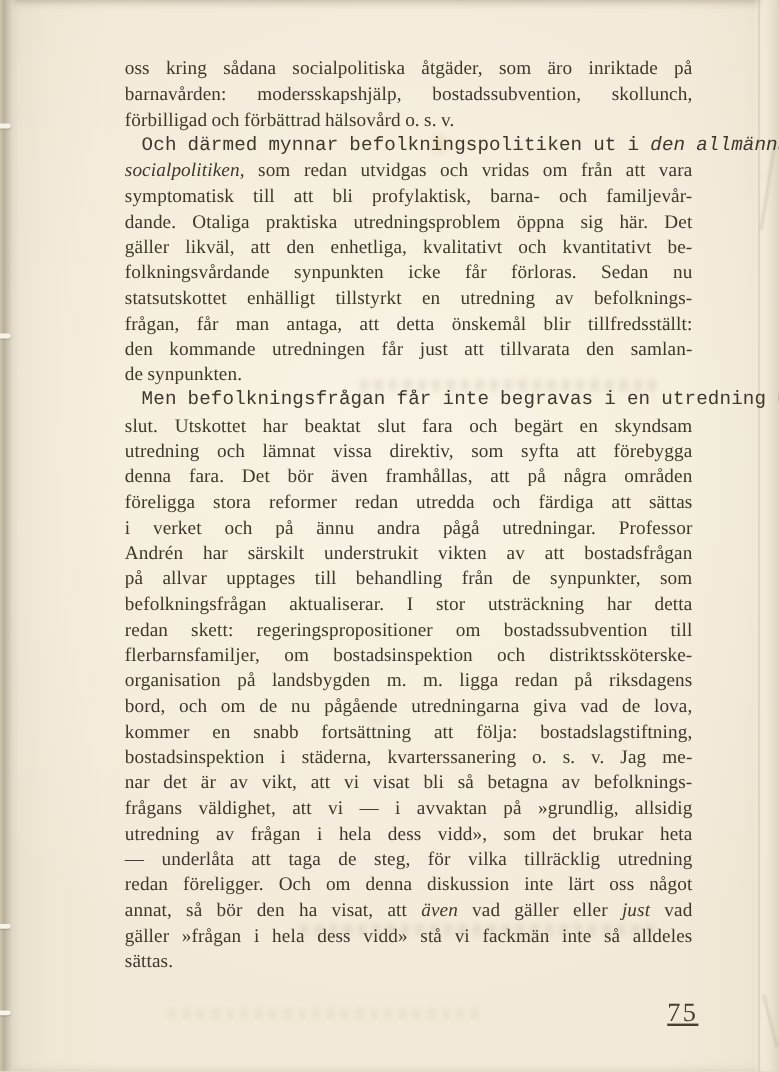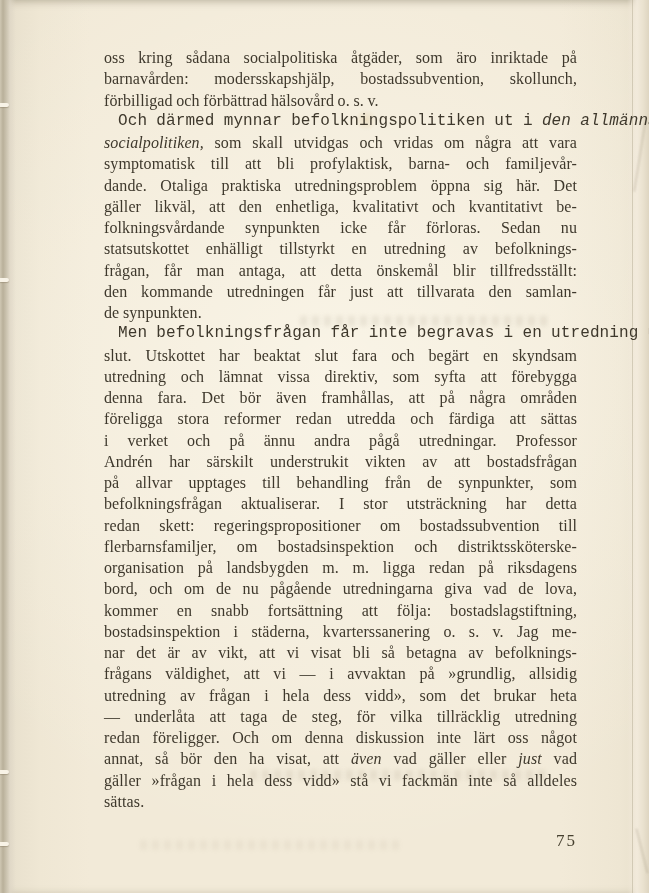--- a/index.html
+++ b/index.html
@@ -78,23 +78,24 @@
     text-align-last: justify;
     overflow: visible;
   }
   .line.end { text-align-last: left; }
   .line.indent { text-indent: 14px; font-family: Liberation Mono, monospace; }
   .line .it { font-style: italic; }
 
   .page-number {
     position: absolute;
     left: 556px; top: 831px;
-    font-size: 17px;
+    font-size: 22px;
     letter-spacing: 2px;
     color: #46402f;
+    text-decoration: underline;
   }
 </style>
 </head>
 <body>
 
 <div class="scan" style="color: rgb(62, 56, 44);">
   <div class="left-edge"></div>
   <div class="right-edge"></div>
   <div class="right-crease-line"></div>
   <div class="crease top-right"></div>
@@ -109,21 +110,21 @@
   <div class="stain b"></div>
   <div class="ghost g1"></div>
   <div class="ghost g2"></div>
   <div class="ghost g3"></div>
 
   <div class="text-col">
       <div class="line"><span>oss kring sådana socialpolitiska åtgäder, som äro inriktade på</span></div>
       <div class="line"><span>barnavården: modersskapshjälp, bostadssubvention, skollunch,</span></div>
       <div class="line end"><span>förbilligad och förbättrad hälsovård o. s. v.</span></div>
       <div class="line indent"><span>Och därmed mynnar befolkningspolitiken ut i </span><span class="it">den allmänna</span></div>
-      <div class="line"><span class="it">socialpolitiken,</span><span> som skall utvidgas och vridas om några att vara</span></div>
+      <div class="line"><span class="it">socialpolitiken,</span><span> som redan utvidgas och vridas om från att vara</span></div>
       <div class="line"><span>symptomatisk till att bli profylaktisk, barna- och familjevår-</span></div>
       <div class="line"><span>dande. Otaliga praktiska utredningsproblem öppna sig här. Det</span></div>
       <div class="line"><span>gäller likväl, att den enhetliga, kvalitativt och kvantitativt be-</span></div>
       <div class="line"><span>folkningsvårdande synpunkten icke får förloras. Sedan nu</span></div>
       <div class="line"><span>statsutskottet enhälligt tillstyrkt en utredning av befolknings-</span></div>
       <div class="line"><span>frågan, får man antaga, att detta önskemål blir tillfredsställt:</span></div>
       <div class="line"><span>den kommande utredningen får just att tillvarata den samlan-</span></div>
       <div class="line end"><span>de synpunkten.</span></div>
       <div class="line indent"><span>Men befolkningsfrågan får inte begravas i en utredning utan</span></div>
       <div class="line"><span>slut. Utskottet har beaktat slut fara och begärt en skyndsam</span></div>

